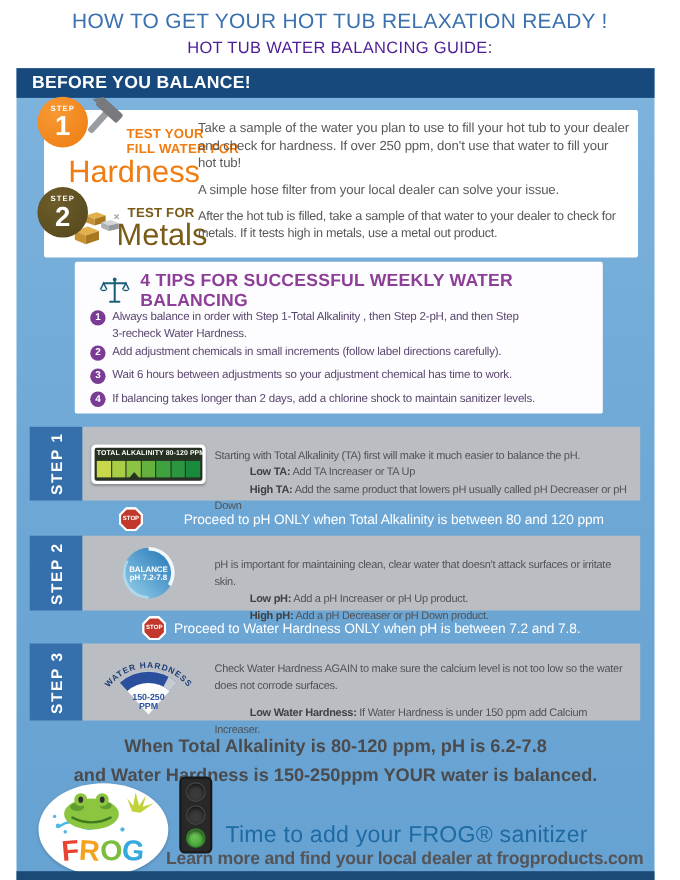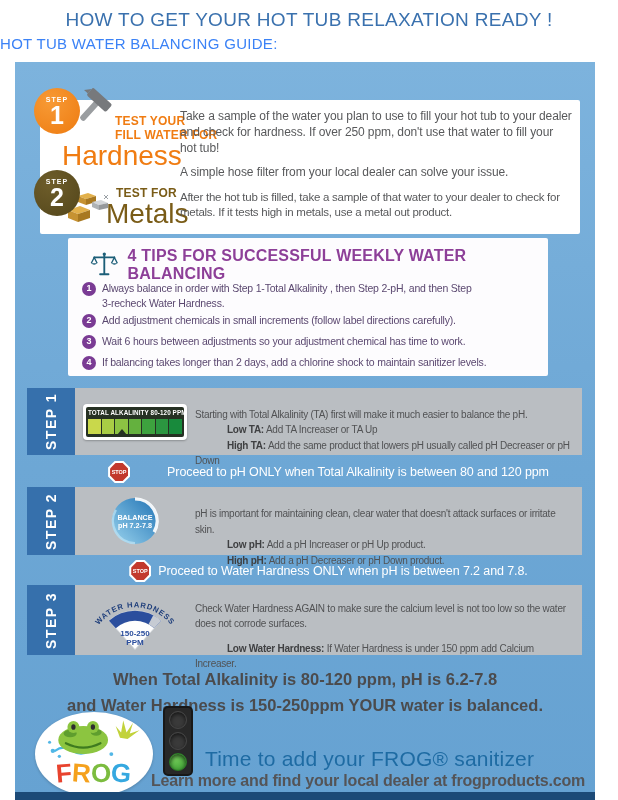--- a/index.html
+++ b/index.html
@@ -7,22 +7,22 @@
   body {
     font-family:"Liberation Sans", sans-serif;
     background:
       radial-gradient(90px 70px at 6px 320px, #b9d5e8 0%, rgba(185,213,232,0) 70%),
       radial-gradient(120px 90px at 612px 180px, #cfe2ف0 0%, rgba(207,226,240,0) 70%),
       linear-gradient(175deg, #eef3f8 0%, #dde8f1 45%, #ccdde9 100%);
     position:relative; overflow:hidden;
   }
   .page-title { position:absolute; top:9px; left:0; width:100%; text-align:center;
     color:#3a71ae; font-size:19px; letter-spacing:.3px; }
-  .page-subtitle { position:absolute; top:35px; left:0; width:100%; text-align:left;
-    color:#3b82f6; font-size:15px; letter-spacing:.3px; }
+  .page-subtitle { position:absolute; top:35px; left:0; width:100%; text-align:center;
+    color:#4c1d95; font-size:15px; letter-spacing:.3px; }
 
   .panel { position:absolute; left:15px; top:62px; width:580px; height:738px;
     background:linear-gradient(#7db3dd 0%, #6da7d5 55%, #66a2d2 100%); }
   .banner { position:absolute; left:0; top:0; width:100%; height:27px; background:#17497d;
     color:#fff; font-weight:bold; font-size:16px; line-height:27px; padding-left:14px; letter-spacing:.3px; }
 
   .card { position:absolute; background:#fff; border-radius:2px; }
   .card1 { left:25px; top:38px; width:540px; height:86px; }
   .card2 { left:25px; top:118px; width:540px; height:54px; }
 
@@ -110,20 +110,21 @@
     color:#545457; font-weight:bold; font-size:16px; letter-spacing:-.2px; }
   .bottom-strip { position:absolute; left:0; bottom:0; width:100%; height:8px; background:#1c4a77; }
 </style>
 </head>
 <body>
 
 <div class="page-title">HOW TO GET YOUR HOT TUB RELAXATION READY !</div>
 <div class="page-subtitle">HOT TUB WATER BALANCING GUIDE:</div>
 
 <div class="panel">
+  <div class="banner">BEFORE YOU BALANCE!</div>
 
   <div class="card card1">
     <div class="badge badge1">
       <span class="step-word">STEP</span>
       <span class="step-num">1</span>
     </div>
     <svg class="badge-icon hammer-icon" width="44" height="44" viewBox="0 0 44 44">
       <g transform="rotate(42 22 22)">
         <rect x="19" y="12" width="6" height="26" rx="2.5" fill="#9a9da0"></rect>
         <rect x="9" y="6" width="26" height="10" rx="2" fill="#77797c"></rect>

